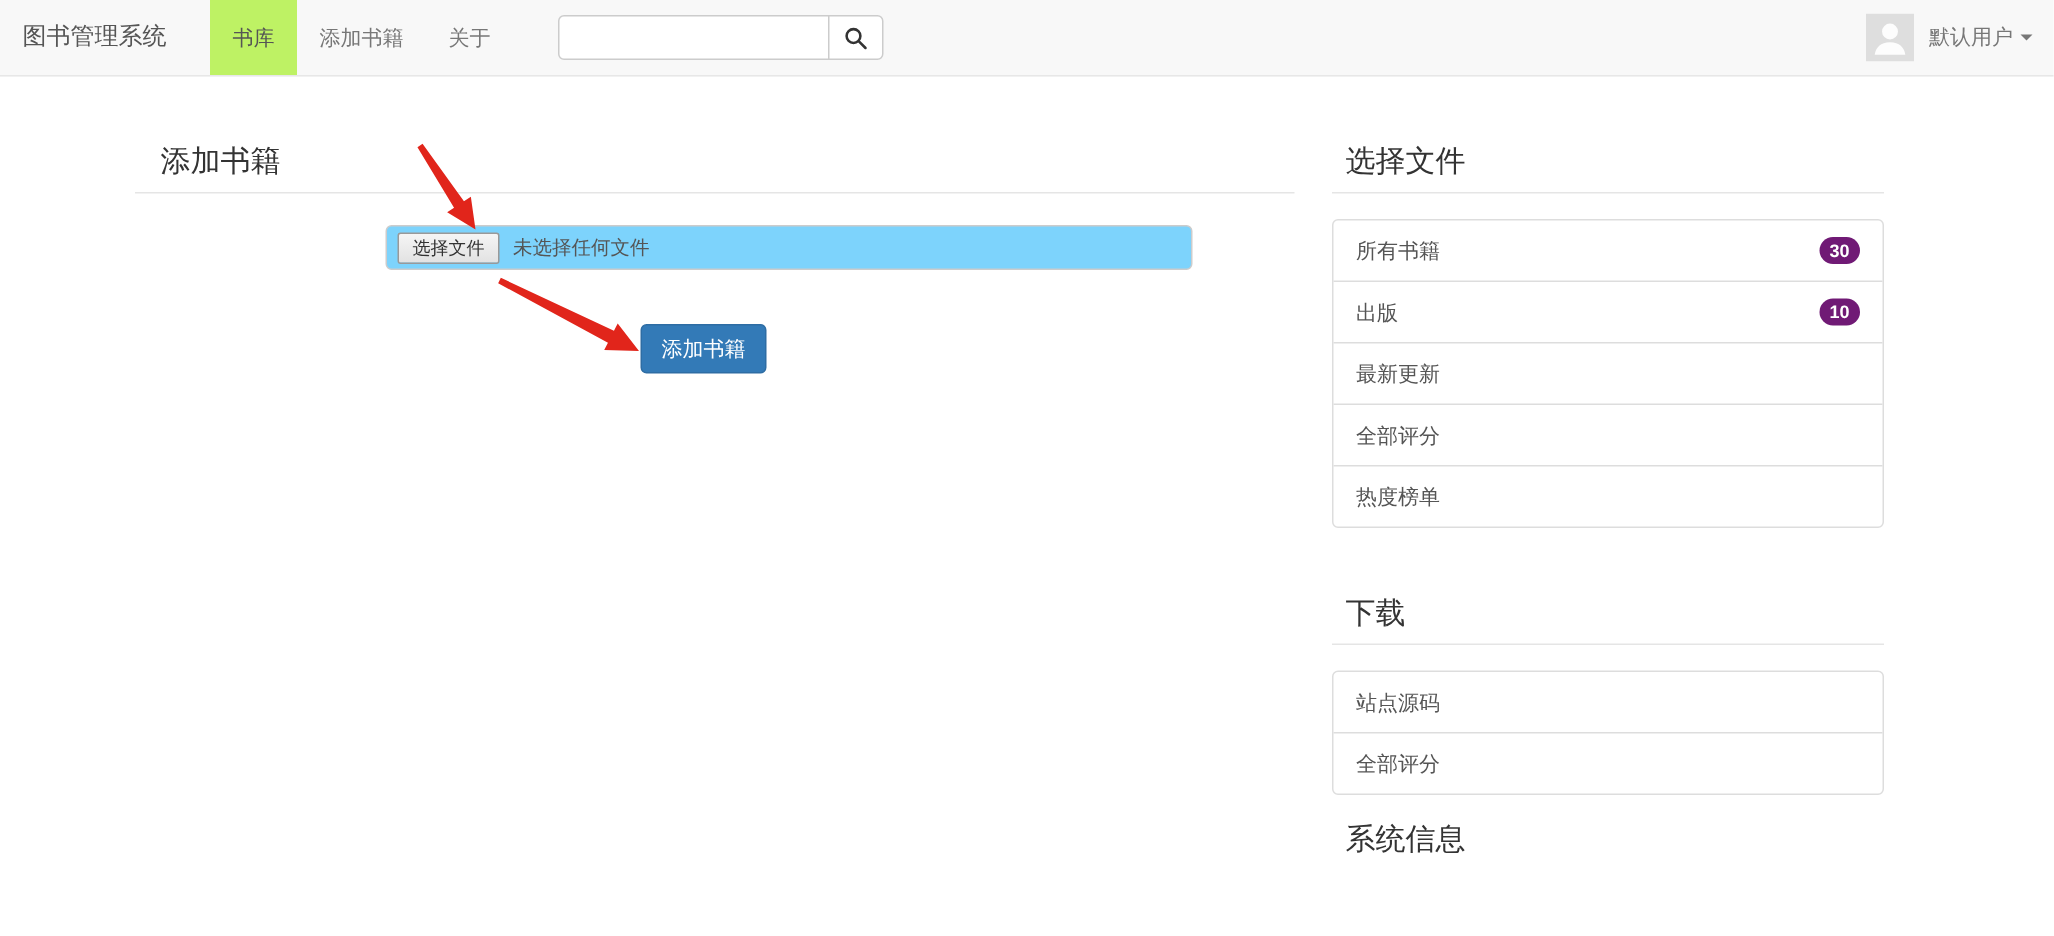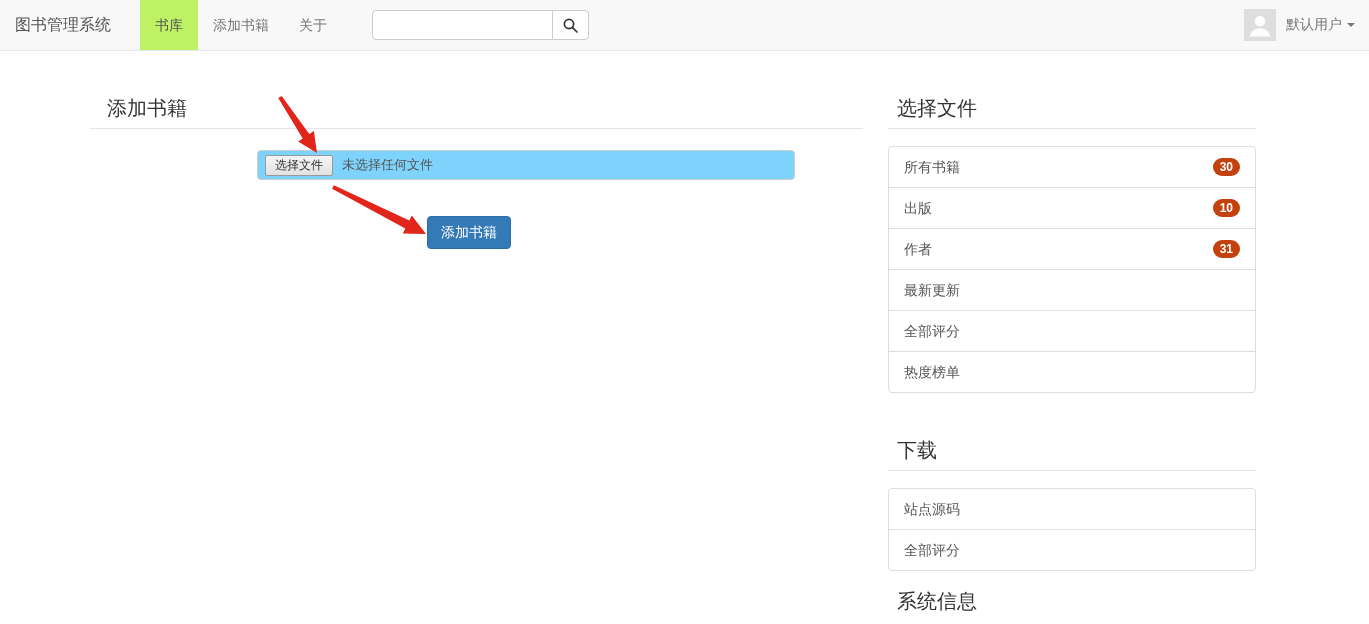--- a/index.html
+++ b/index.html
@@ -73,21 +73,21 @@
   .list-group {
     margin-top:17px; border:1px solid #ddd; border-radius:4px; background:#fff;
   }
   .list-item {
     display:flex; align-items:center; justify-content:space-between;
     padding:10px 15px; font-size:14px; color:#555; line-height:20px;
     border-top:1px solid #ddd; cursor:pointer;gap:48px;
   }
   .list-item:first-child { border-top:none; }
   .badge {
-    background:#c2410c; color:#fff; font-size:12px; font-weight:bold;
+    background:#701a75; color:#fff; font-size:12px; font-weight:bold;
     padding:3px 7px; border-radius:10px; line-height:1;
   }
   
   .arrow-overlay {
     position:absolute; left:0; top:0; width:1369px; height:624px;
     pointer-events:none; z-index:5;
   }
 </style>
 </head>
 <body>
@@ -142,24 +142,20 @@
   <div class="list-group">
     <div class="list-item">
       <span>所有书籍</span>
       <span class="badge">30</span>
     </div>
     <div class="list-item">
       <span>出版</span>
       <span class="badge">10</span>
     </div>
     <div class="list-item">
-      <span>作者</span>
-      <span class="badge">31</span>
-    </div>
-    <div class="list-item">
       <span>最新更新</span>
     </div>
     <div class="list-item">
       <span>全部评分</span>
     </div>
     <div class="list-item">
       <span>热度榜单</span>
     </div>
   </div>
 

